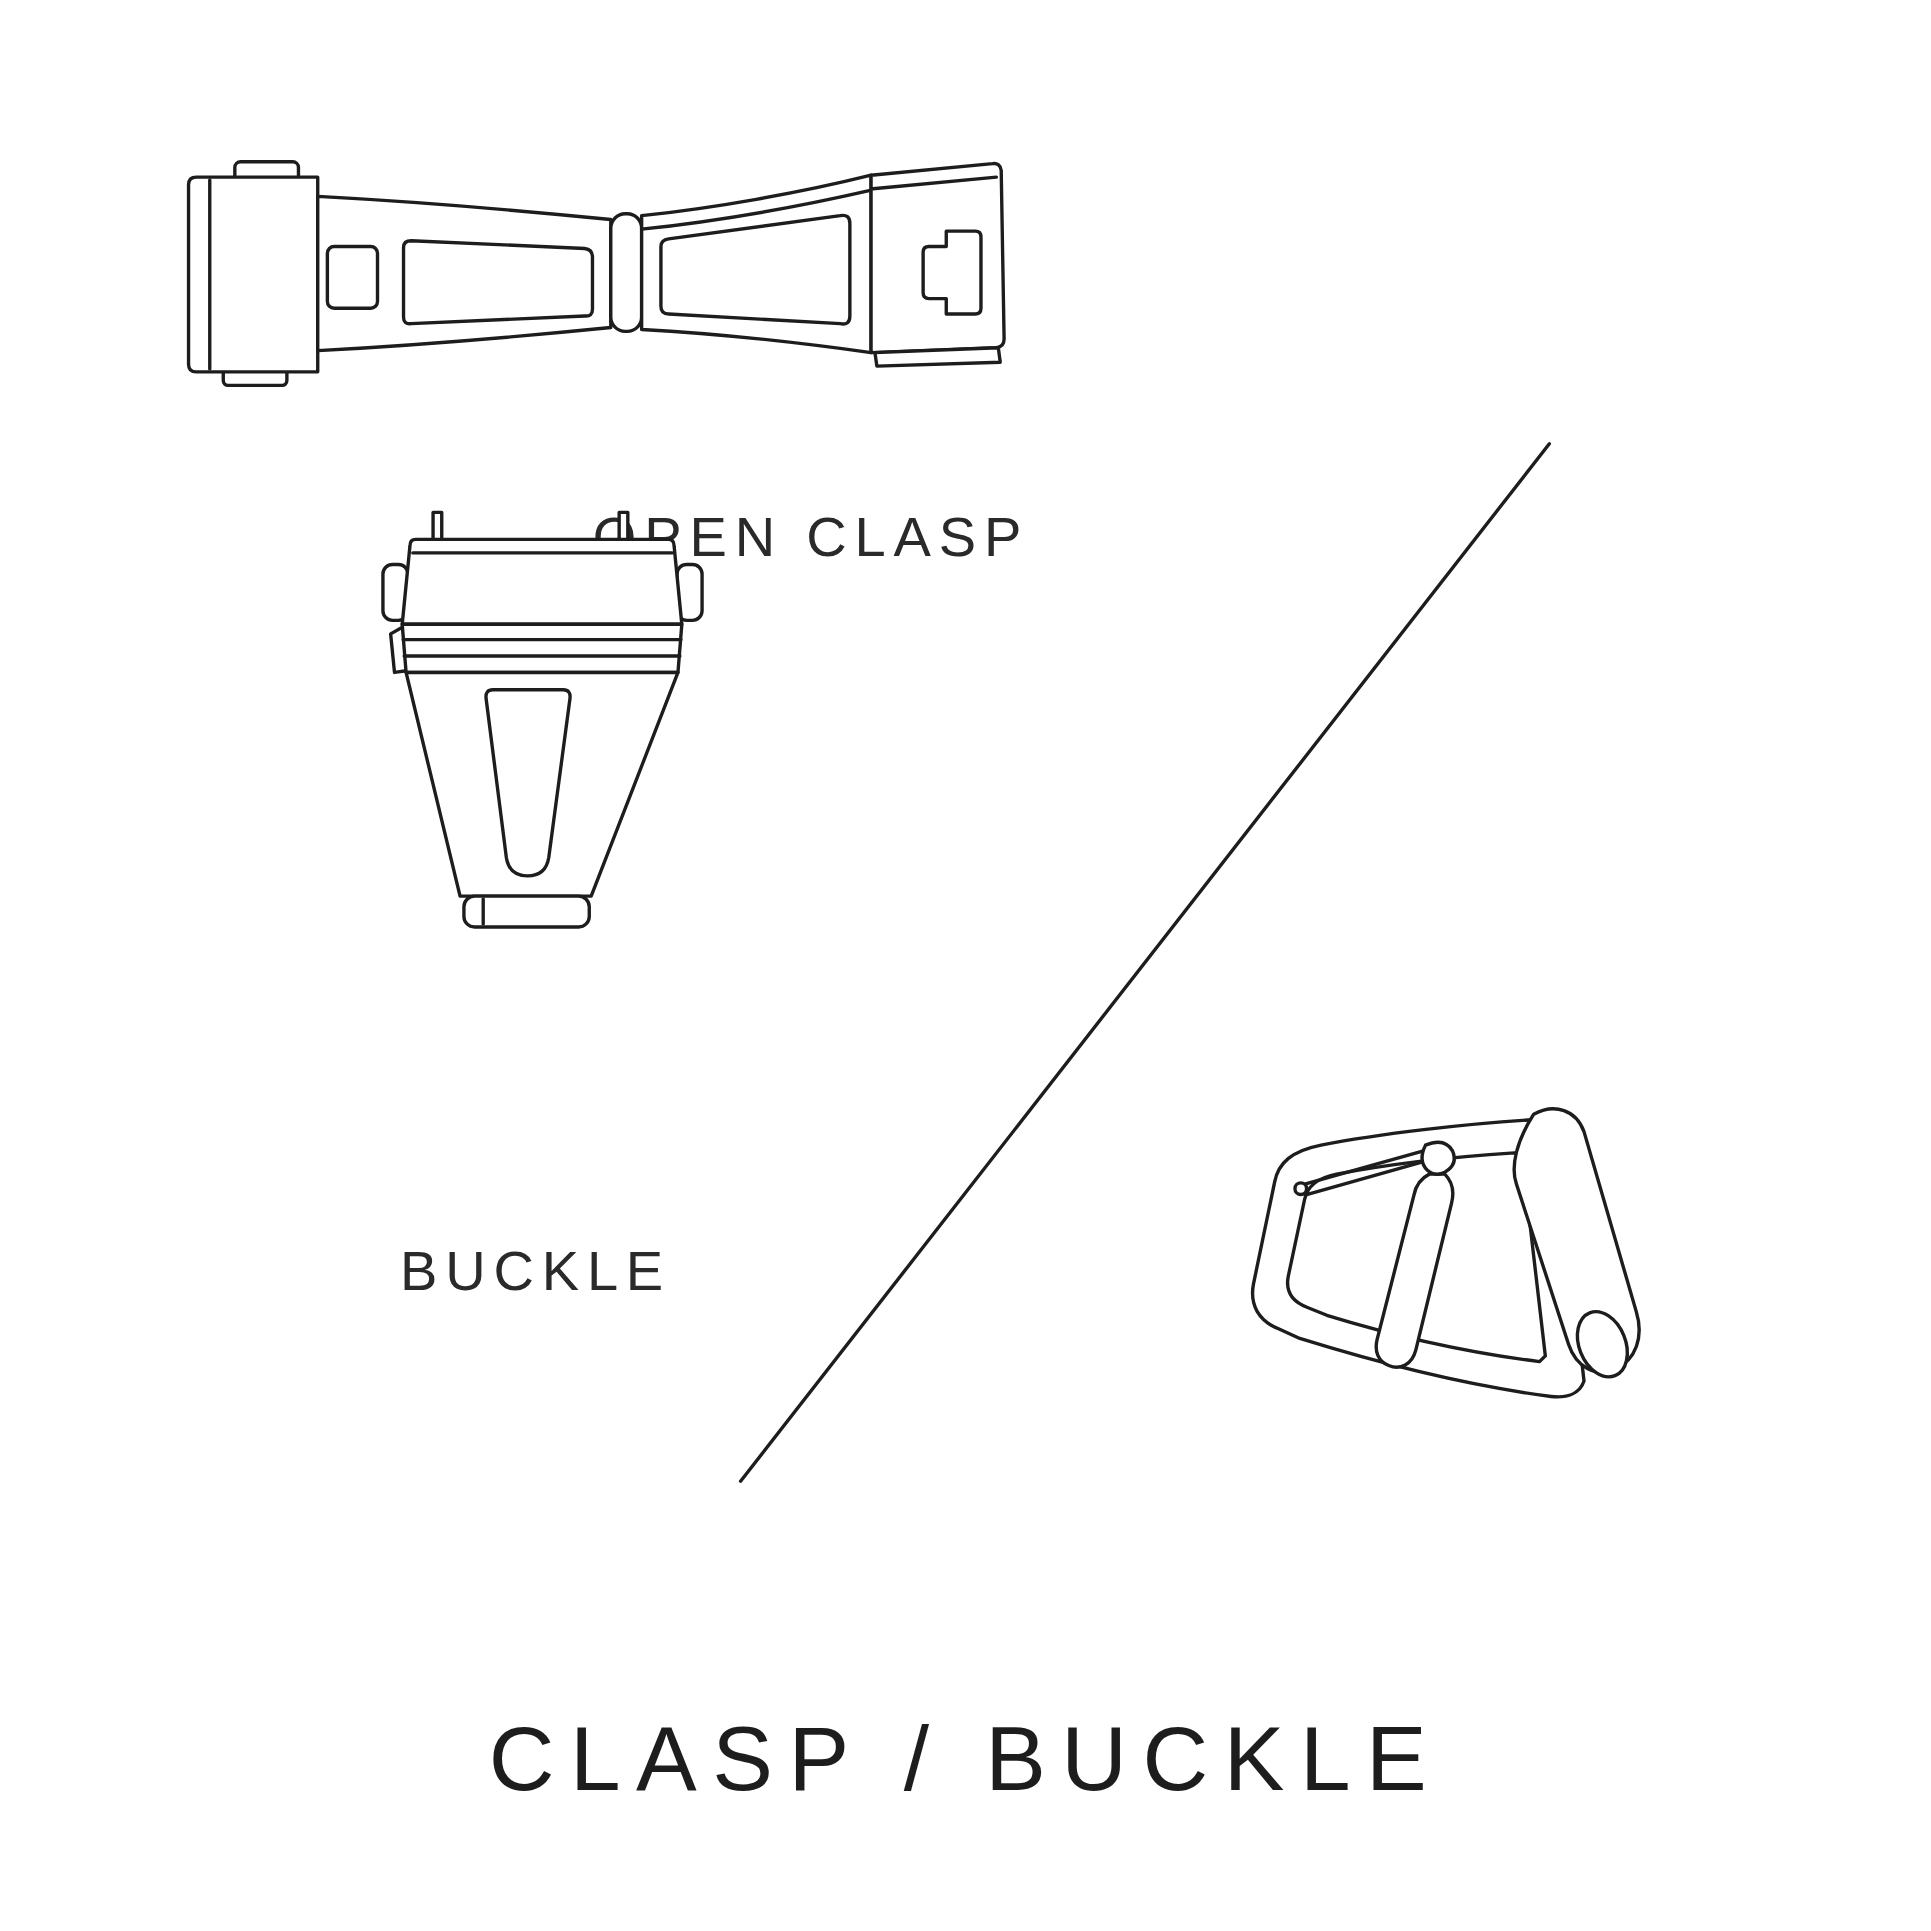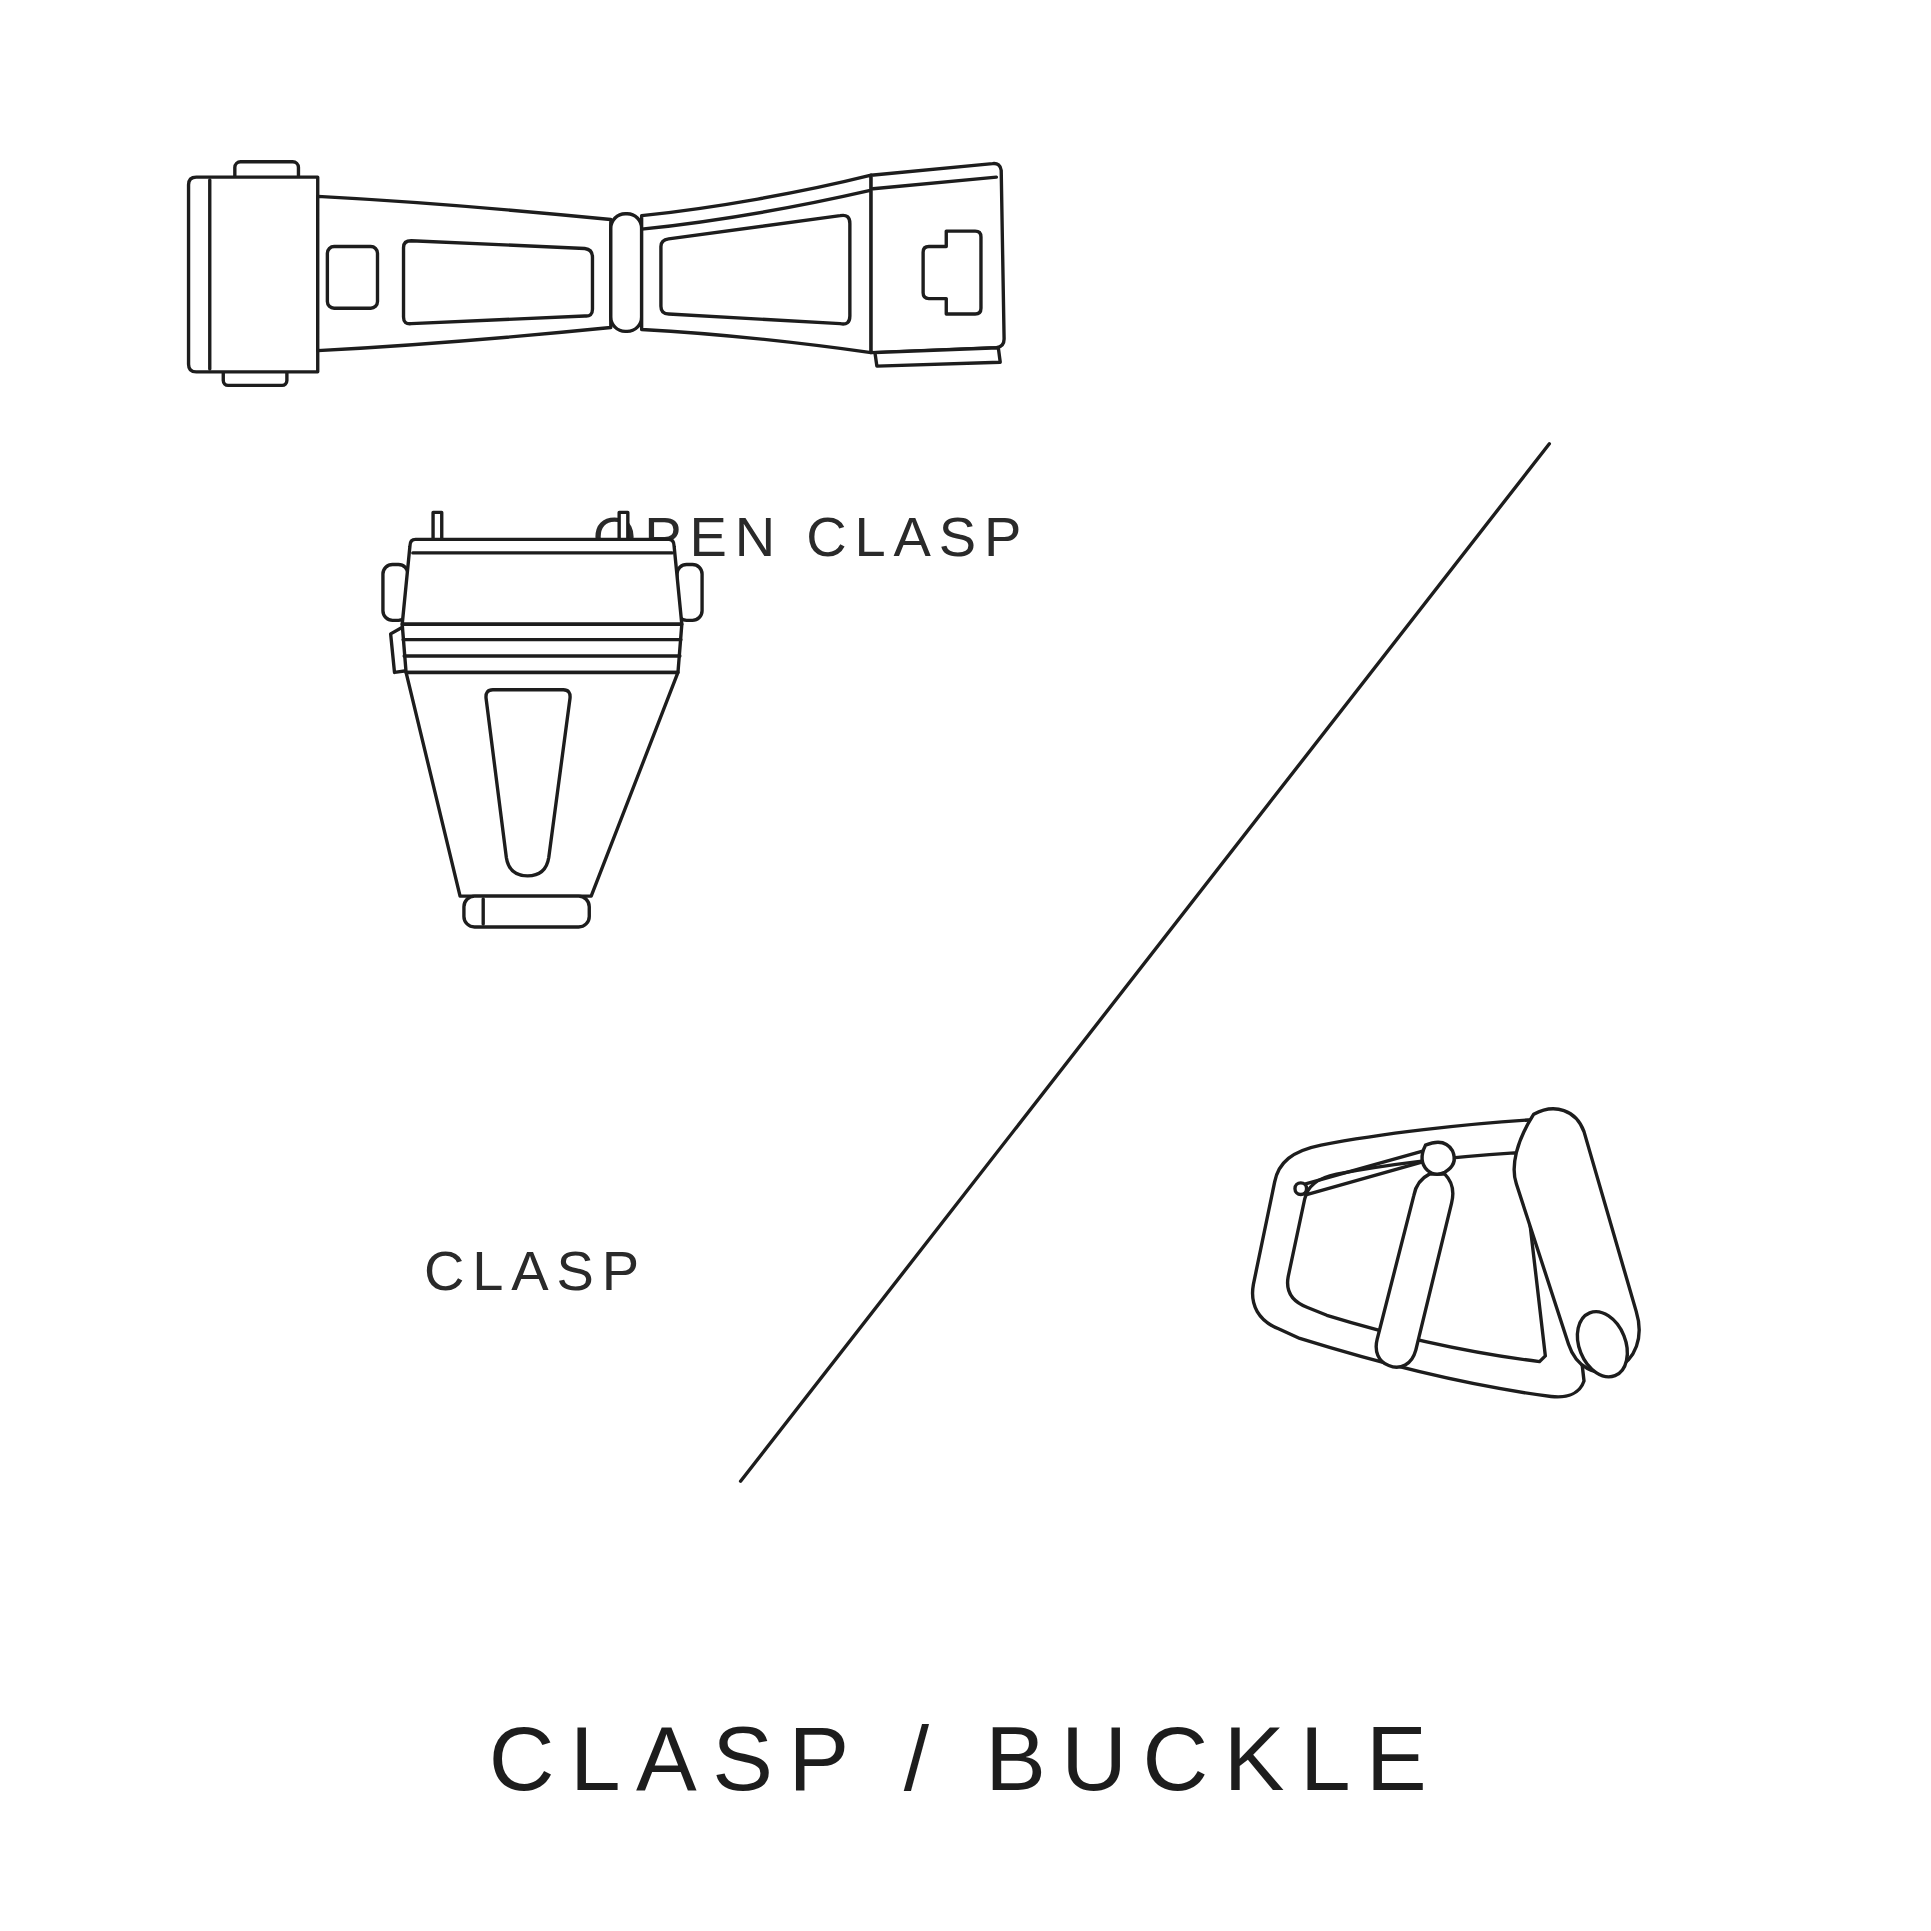--- a/index.html
+++ b/index.html
@@ -102,21 +102,21 @@
     <path class="ink fn" d="M24,151 L310,151"></path>
 
     <path class="ink fw" d="M26,168 L308,168 L218,400 L82,400 Z"></path>
 
     <path class="ink fn" d="M116,186 Q108,186 109,195 L130,360 Q133,379 152,379 Q171,379 174,360 L196,195 Q197,186 189,186 Z"></path>
 
     <rect class="ink fw" x="86" y="400" width="130" height="32" rx="11"></rect>
     <path class="ink fn" d="M106,403 L106,429"></path>
   </svg>
 
-  <div class="caption" style="left:246px; top:1238px; width:579px;">CLASP</div>
+  <div class="caption" style="left:246px; top:1238px; width:579px;">BUCKLE</div>
 
   <svg class="abs" style="left:729px; top:434px;" width="830" height="1057" viewBox="0 0 860 1095">
     <line class="ink" x1="850" y1="10" x2="12" y2="1085" stroke-width="3"></line>
   </svg>
 
   <svg class="abs" style="left:1236px; top:1091px;" width="406" height="348" viewBox="0 0 420 360">
 
     <path class="ink fw" d="M302,30 C 238,34 150,44 88,56 C 58,62 44,74 40,94 L18,200 C 14,222 24,238 44,246 L66,256 C 156,284 248,306 326,316 C 344,318 356,312 360,300 L330,34 C 326,28 316,29 302,30 Z"></path>
 
     <path class="ink fw" d="M288,64 C 226,68 156,76 104,86 C 84,90 74,98 71,112 L54,192 C 51,208 58,218 74,224 L94,232 C 172,256 252,272 314,280 L320,274 L296,68 C 294,64 292,64 288,64 Z"></path>

